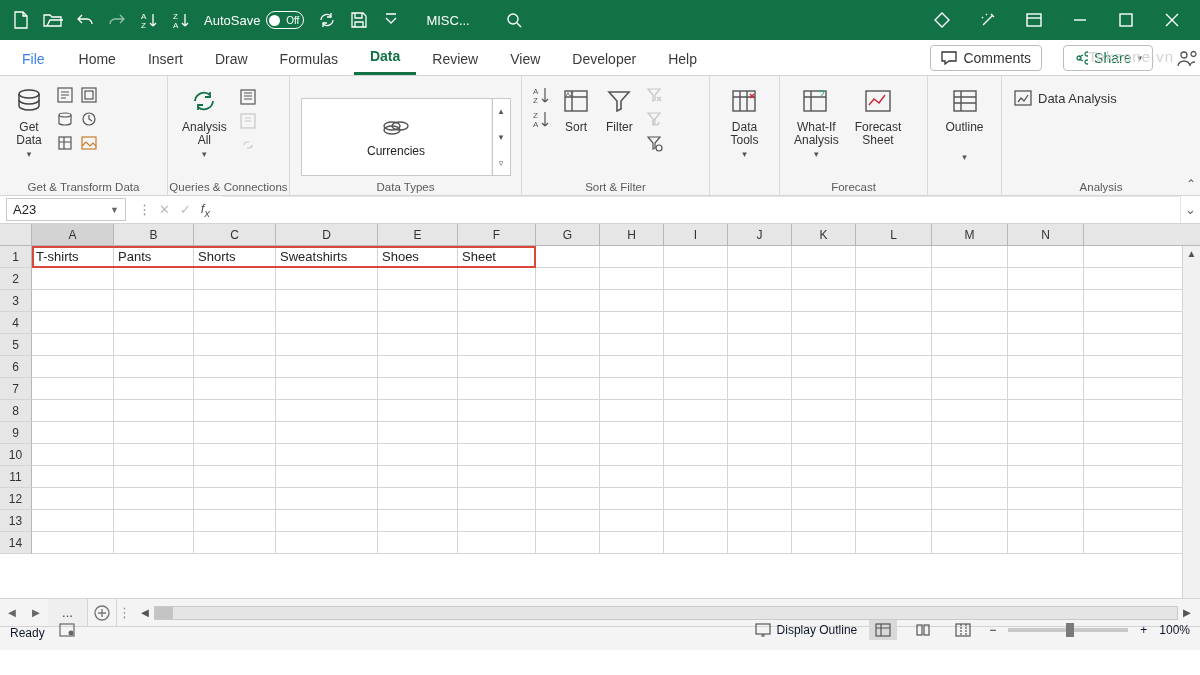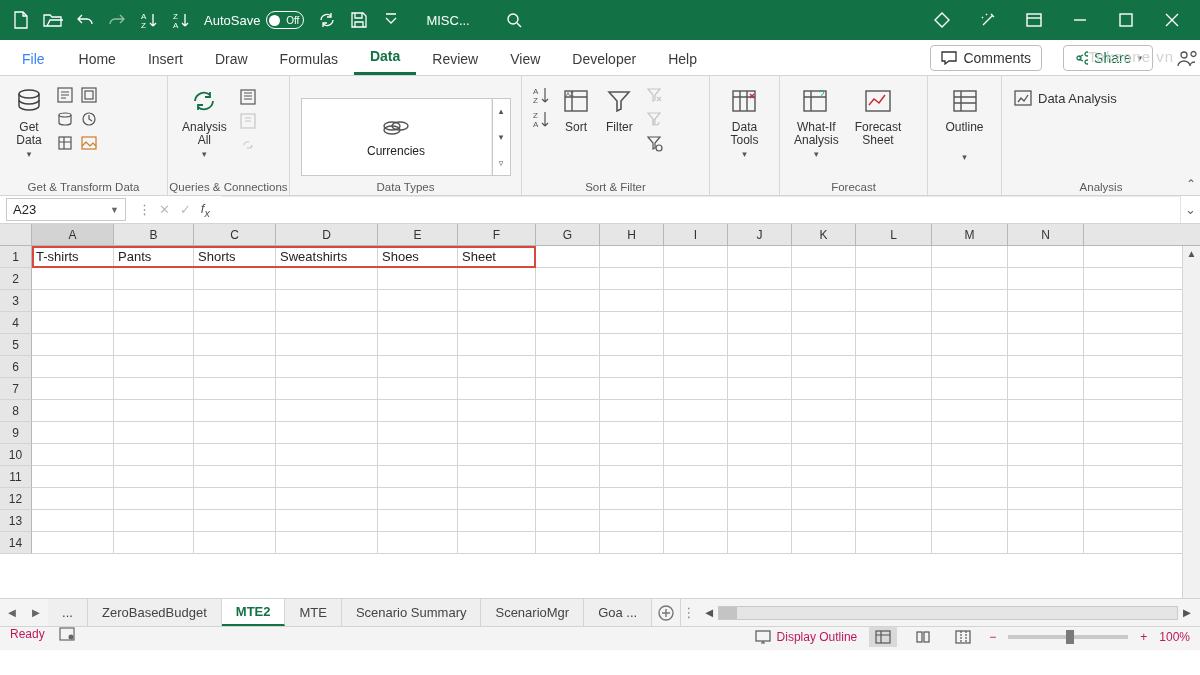--- a/index.html
+++ b/index.html
@@ -76,21 +76,21 @@
   .navarr{width:24px;display:flex;align-items:center;justify-content:center;color:#666;}
   .sheettab{padding:0 14px;display:flex;align-items:center;font-size:13px;color:#444;border-right:1px solid #d4d4d4;background:#efefef;}
   .sheettab.active{background:#fff;color:#127245;font-weight:600;border-bottom:2px solid #127245;}
   .newsheet{width:28px;display:flex;align-items:center;justify-content:center;}
   .hscroll{flex:1;display:flex;align-items:center;padding:0 4px;}
   .hscroll .track{flex:1;height:14px;background:#e5e5e5;border:1px solid #c9c9c9;position:relative;}
   .hscroll .thumb{position:absolute;left:0;top:0;bottom:0;width:18px;background:#c4c4c4;}
   .hscroll .ar{width:18px;text-align:center;color:#555;}
 
   
-  .status{height:24px;background:#f4f4f4;border-top:1px solid #d4d4d4;display:flex;align-items:flex-start;padding:0 10px;font-size:12px;color:#be185d;gap:14px;}
+  .status{height:24px;background:#f4f4f4;border-top:1px solid #d4d4d4;display:flex;align-items:flex-end;padding:10px 10px;font-size:12px;color:#0f172a;gap:14px;}
   .status .right{margin-left:auto;display:flex;align-items:center;gap:12px;}
   .viewbtn{width:28px;height:20px;border:1px solid transparent;display:flex;align-items:center;justify-content:center;}
   .viewbtn.active{background:#d9d9d9;}
   .zoomslider{width:120px;height:4px;background:#c9c9c9;position:relative;}
   .zoomslider .knob{width:8px;height:14px;background:#7a7a7a;position:absolute;top:-5px;left:58px;}
   .watermark{position:absolute;right:26px;top:48px;color:#d3d3d3;font-size:15px;letter-spacing:1px;pointer-events:none;}
 </style>
 </head>
 <body>
 
@@ -770,28 +770,20 @@
     <div class="vscroll">
         <div class="arr">▲</div>
       </div>
   </div>
 </div>
 
 <div class="sheetbar">
   <div class="navarr">◄</div>
   <div class="navarr">►</div>
   <div class="sheettab" style="width:40px;justify-content:center">...</div>
-  <div id="sheettabs" style="display:flex">
-      <div class="sheettab">ZeroBasedBudget</div>
-      <div class="sheettab active">MTE2</div>
-      <div class="sheettab">MTE</div>
-      <div class="sheettab">Scenario Summary</div>
-      <div class="sheettab">ScenarioMgr</div>
-      <div class="sheettab">Goa ...</div>
-    </div>
   <div class="newsheet">
       <svg width="16" height="16" viewBox="0 0 16 16" fill="none" stroke="#777" stroke-width="1.4">
         <circle cx="8" cy="8" r="7"></circle>
         <path d="M8 4v8M4 8h8"></path>
       </svg>
     </div>
   <div style="width:16px;border-left:1px solid #d4d4d4;display:flex;align-items:center;justify-content:center;color:#888">⋮</div>
   <div class="hscroll">
     <div class="ar">◄</div>
       <div class="track">

